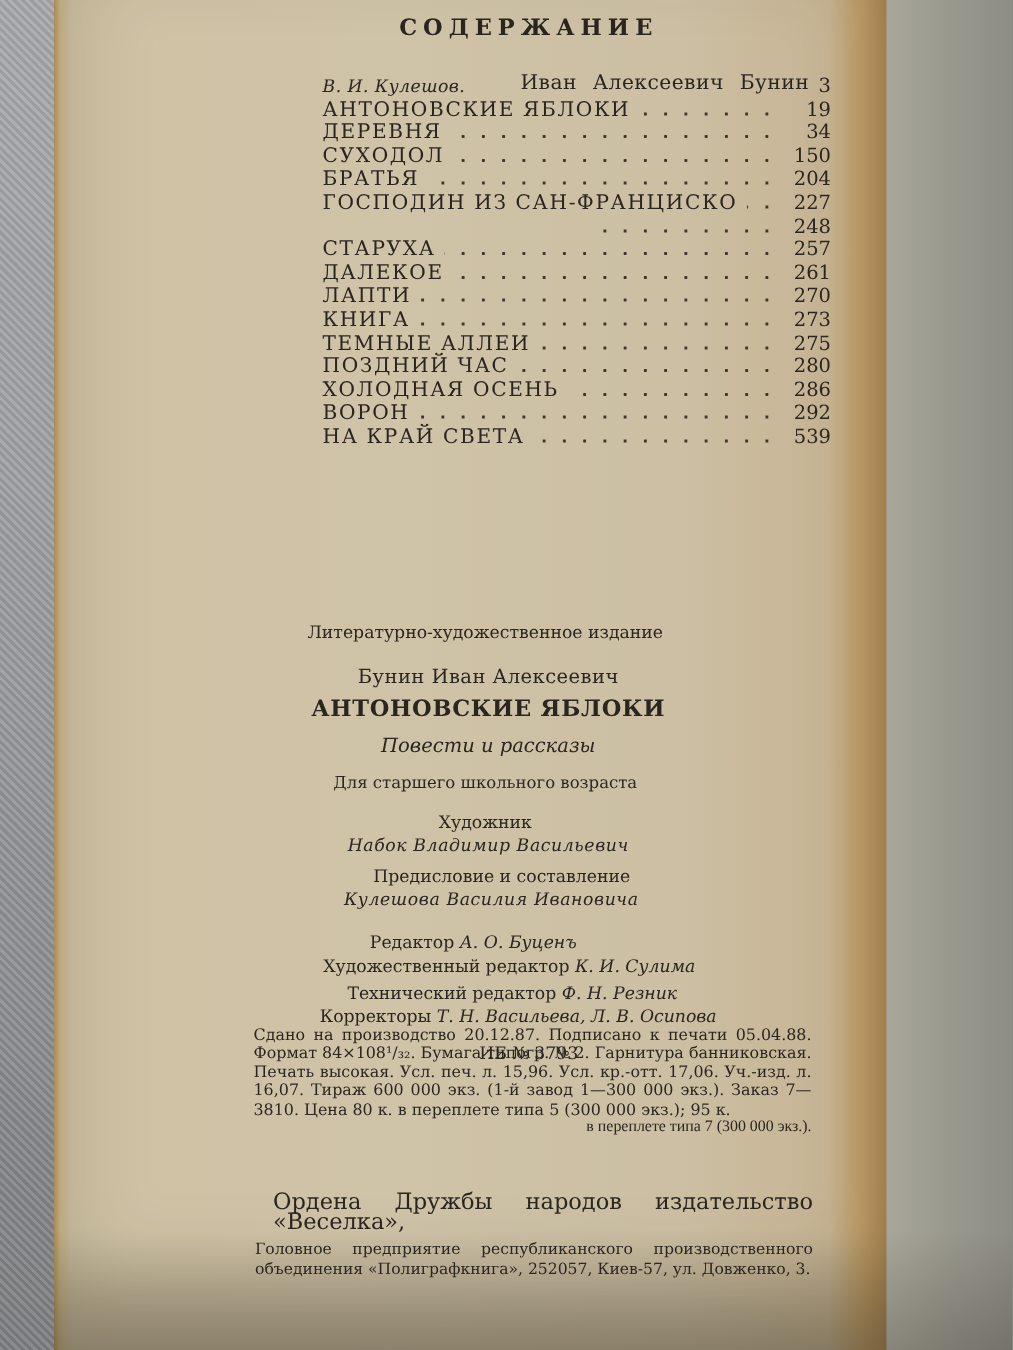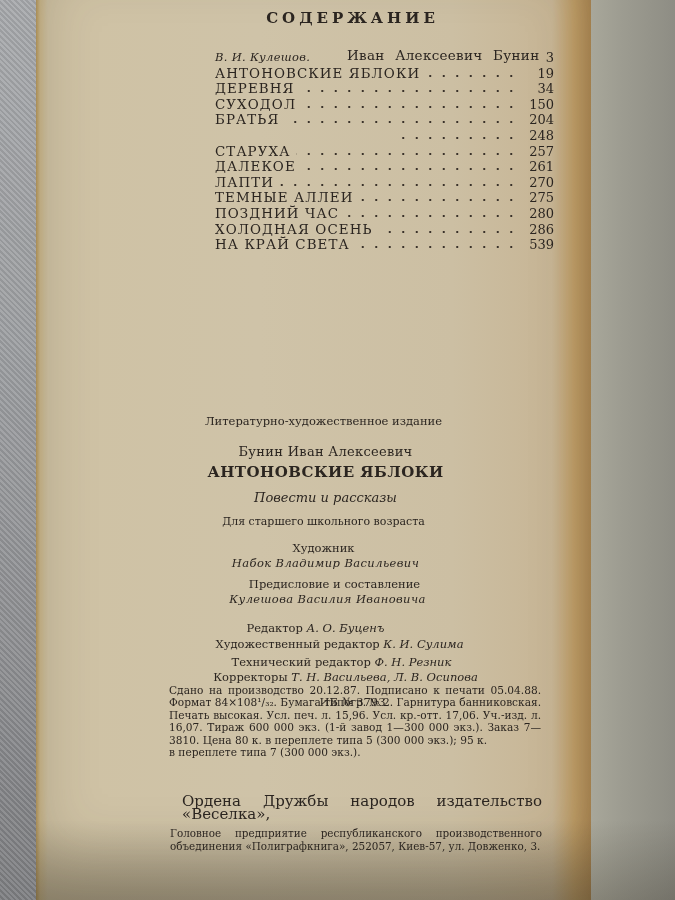--- a/index.html
+++ b/index.html
@@ -68,21 +68,21 @@
     .c-tech-editor { top: 655px; font-size: 11.5px; left: 4px; }
     .c-proof { top: 670px; font-size: 11.5px; left: 8px; }
     .c-ib { top: 695px; font-size: 11.5px; left: 15px; }
     .it { font-style: italic; }
 
     .imprint {
       position: absolute; left: 169px; top: 684px; width: 372px;
       font-size: 10.6px; line-height: 12.4px; text-align: justify;
     }
     .imprint p { margin: 0; }
-    .imprint .last { text-align: left; }
+    .imprint .last { text-align: right; font-family: Liberation Serif, serif; }
     .publisher { position: absolute; left: 170px; top: 795px; width: 372px; font-size: 15px; line-height: 13px; }
     .publisher .l1 { text-align: justify; text-align-last: justify; padding-left: 12px; }
     .publisher .l2 { padding-left: 24px; }
     .printer { position: absolute; left: 170px; top: 827px; width: 372px; font-size: 10.4px; line-height: 13px; }
     .printer .l1 { text-align: justify; text-align-last: justify; }
   </style>
 </head>
 <body>
 
 <div class="fabric"></div>
@@ -112,52 +112,67 @@
         <span class="leader" style="left: 87px;"></span>
         <span class="label" style="background:transparent">СУХОДОЛ</span>
         <span class="page-num">150</span>
       </div>
       <div class="toc-row">
         <span class="leader" style="left: 70px;"></span>
         <span class="label" style="background:transparent">БРАТЬЯ</span>
         <span class="page-num">204</span>
       </div>
       <div class="toc-row">
+        <span class="leader" style="left: 283px;"></span>
+        <span class="label" style="background:transparent">ГОСПОДИН ИЗ САН-ФРАНЦИСКО</span>
+        <span class="page-num">227</span>
+      </div>
+      <div class="toc-row">
         <span class="leader" style="left: 178px;"></span>
         <span class="page-num">248</span>
       </div>
       <div class="toc-row">
         <span class="leader" style="left: 81px;"></span>
         <span class="label" style="background:transparent">СТАРУХА</span>
         <span class="page-num">257</span>
       </div>
       <div class="toc-row">
         <span class="leader" style="left: 87px;"></span>
         <span class="label" style="background:transparent">ДАЛЕКОЕ</span>
         <span class="page-num">261</span>
       </div>
       <div class="toc-row">
         <span class="leader" style="left: 65px;"></span>
         <span class="label" style="background:transparent">ЛАПТИ</span>
         <span class="page-num">270</span>
       </div>
       <div class="toc-row">
+        <span class="leader" style="left: 64px;"></span>
+        <span class="label" style="background:transparent">КНИГА</span>
+        <span class="page-num">273</span>
+      </div>
+      <div class="toc-row">
         <span class="leader" style="left: 144px;"></span>
         <span class="label" style="background:transparent">ТЕМНЫЕ АЛЛЕИ</span>
         <span class="page-num">275</span>
       </div>
       <div class="toc-row">
         <span class="leader" style="left: 130px;"></span>
         <span class="label" style="background:transparent">ПОЗДНИЙ ЧАС</span>
         <span class="page-num">280</span>
       </div>
       <div class="toc-row">
         <span class="leader" style="left: 164px;"></span>
         <span class="label" style="background:transparent">ХОЛОДНАЯ ОСЕНЬ</span>
         <span class="page-num">286</span>
+      </div>
+      <div class="toc-row">
+        <span class="leader" style="left: 64px;"></span>
+        <span class="label" style="background:transparent">ВОРОН</span>
+        <span class="page-num">292</span>
       </div>
       <div class="toc-row">
         <span class="leader" style="left: 141px;"></span>
         <span class="label" style="background:transparent">НА КРАЙ СВЕТА</span>
         <span class="page-num">539</span>
       </div>
     </div>
 </div>
 
 <div class="colophon ink">

